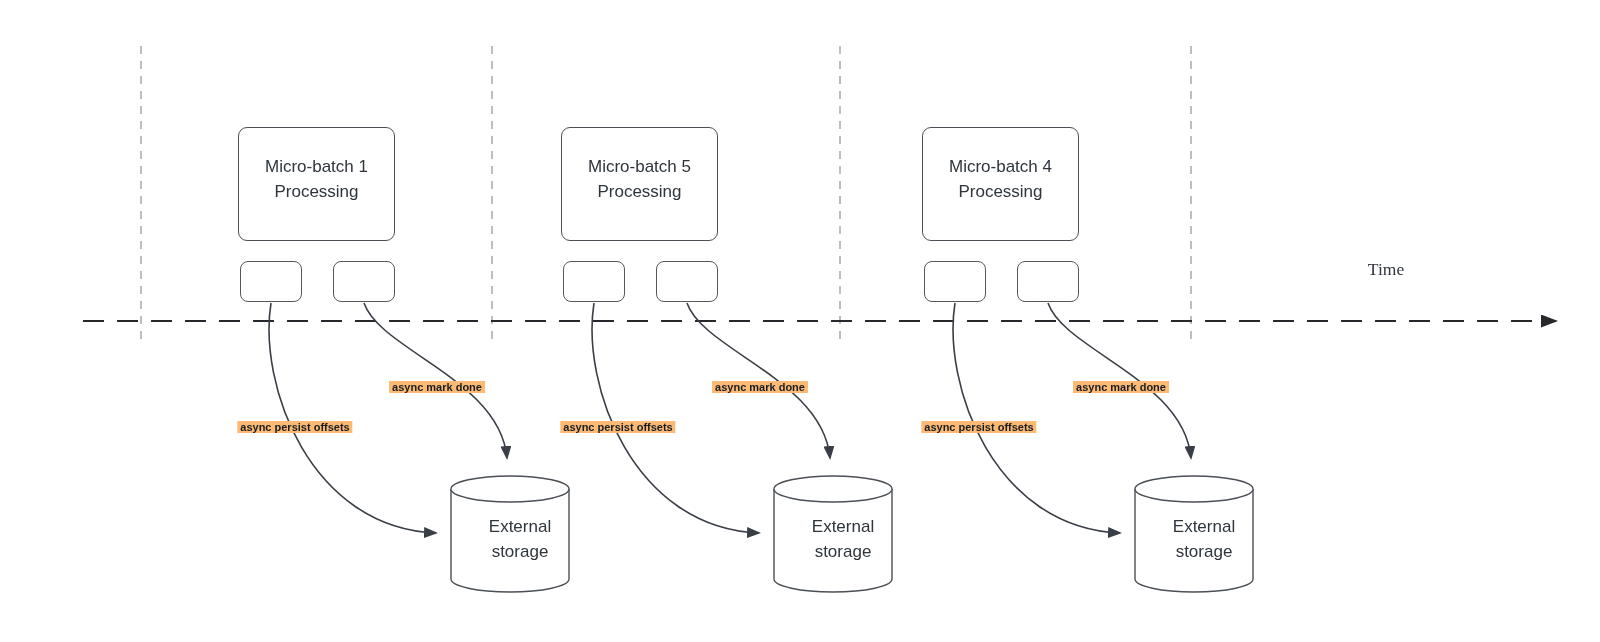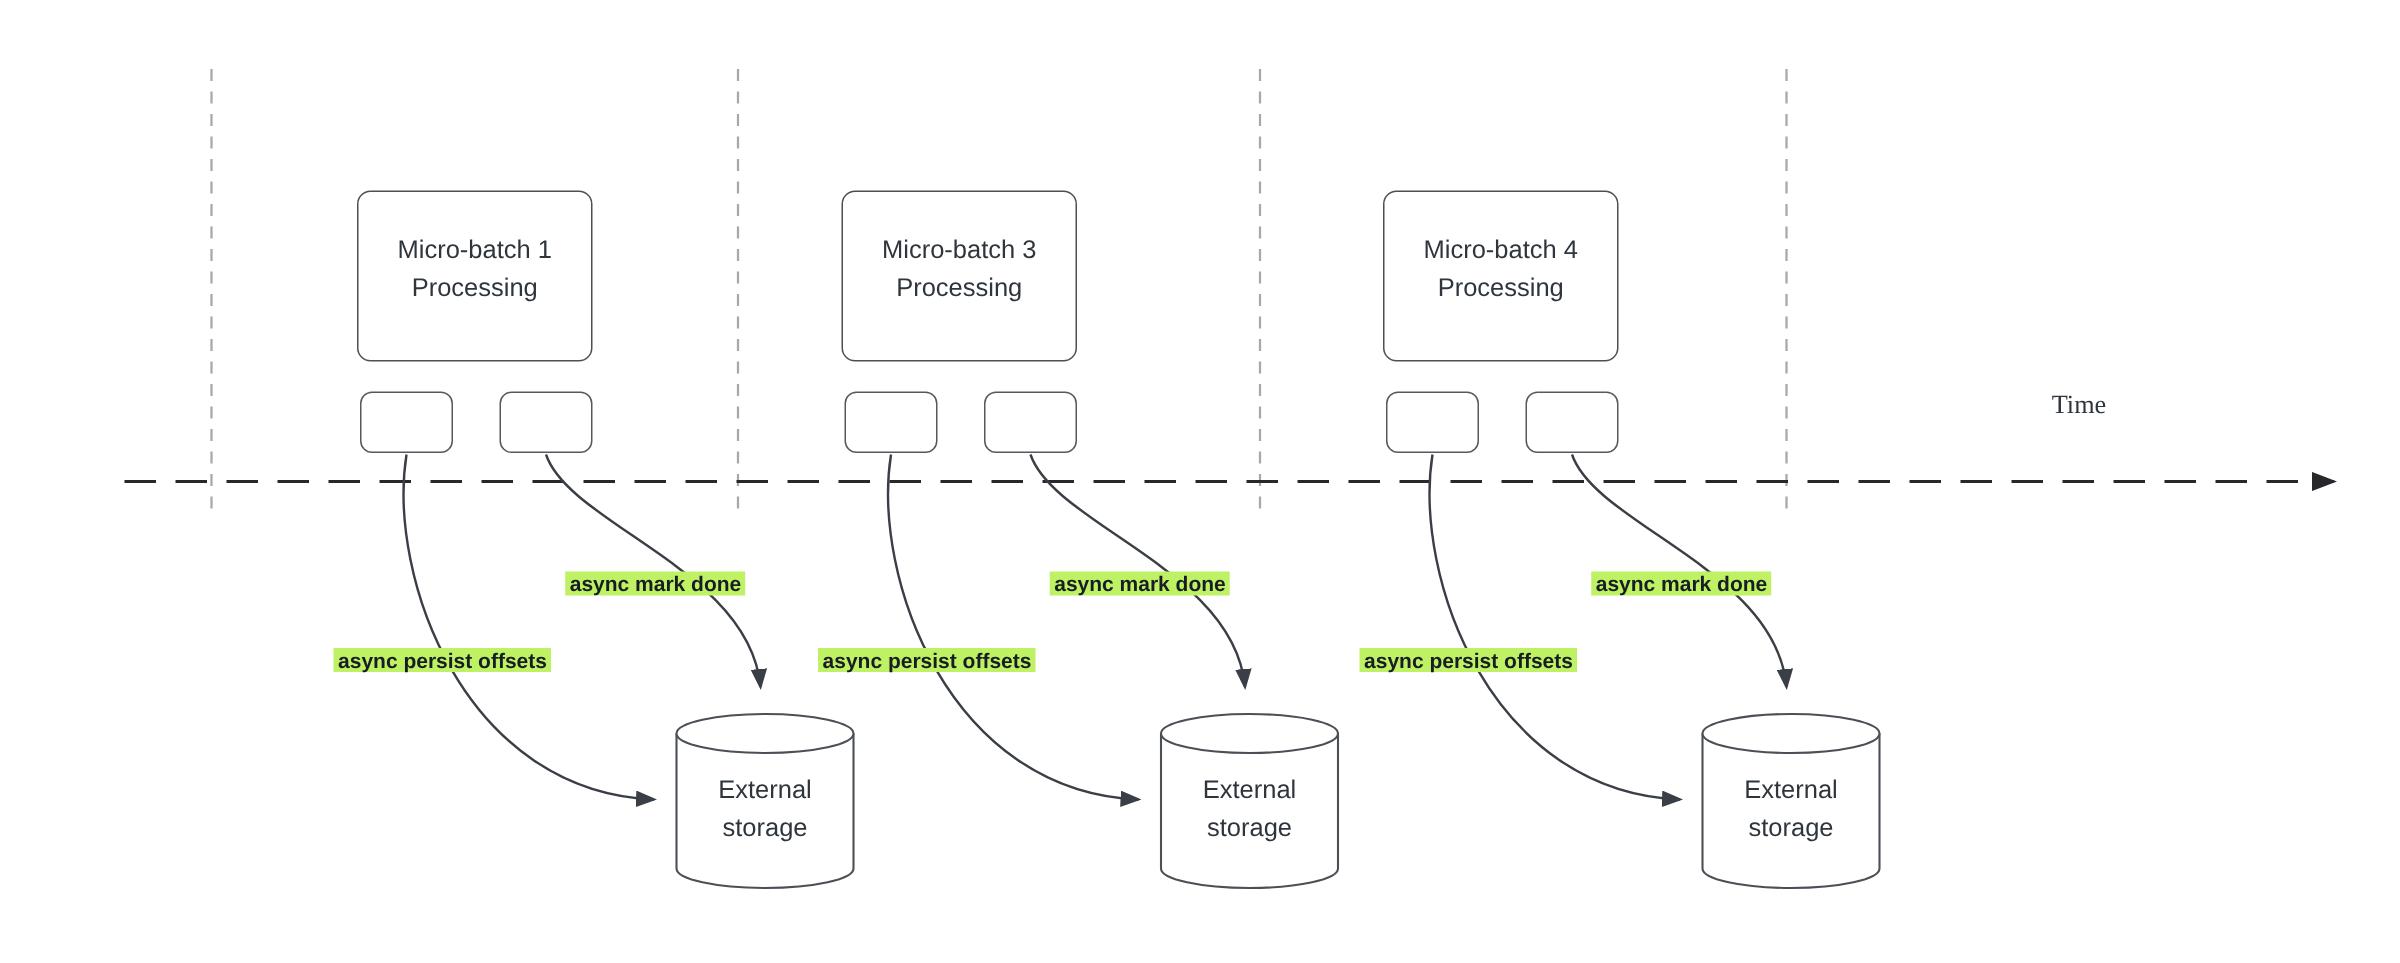--- a/index.html
+++ b/index.html
@@ -27,28 +27,28 @@
     position:absolute;top:261px;width:62px;height:41px;
     box-sizing:border-box;border:1.4px solid #55595e;border-radius:8px;
     background:#ffffff;
   }
   .small-a{left:240px;}
   .small-b{left:333px;}
 
   .cyl-label{
     position:absolute;left:451px;top:489px;width:118px;height:100px;
     display:flex;align-items:center;justify-content:center;text-align:center;
-    color:#2f353c;font-size:17px;line-height:25px;
+    color:#2f353c;font-size:17px;line-height:25px;padding-left:10px;
   }
   .edge-label{
     position:absolute;transform:translateX(-50%);
-    font-size:14px;font-weight:bold;color:#181d24;
-    background:#bef264;padding:0 3px;white-space:nowrap;
+    font-size:11px;font-weight:bold;color:#181d24;
+    background:#fdba74;padding:0 3px;white-space:nowrap;
   }
-  .persist-label{left:295px;top:432px;}
+  .persist-label{left:295px;top:421px;}
   .done-label{left:437px;top:381px;}
 
   .time-label{
     position:absolute;left:1386px;top:259px;transform:translateX(-50%);
     font-size:17.5px;color:#2f353c;font-family:Liberation Serif, serif;
   }
 </style>
 </head>
 <body>
 
@@ -99,21 +99,21 @@
     </div>
     <div class="small-box small-a"></div>
     <div class="small-box small-b"></div>
     <div class="edge-label persist-label">async persist offsets</div>
     <div class="edge-label done-label">async mark done</div>
     <div class="cyl-label">External storage</div>
   </div>
 
   <div class="group g2">
     <div class="main-box">
-      <span>Micro-batch 3 Processing</span>
+      <span>Micro-batch 5 Processing</span>
     </div>
     <div class="small-box small-a"></div>
     <div class="small-box small-b"></div>
     <div class="edge-label persist-label">async persist offsets</div>
     <div class="edge-label done-label">async mark done</div>
     <div class="cyl-label">External storage</div>
   </div>
 
   <div class="group g3">
     <div class="main-box">

